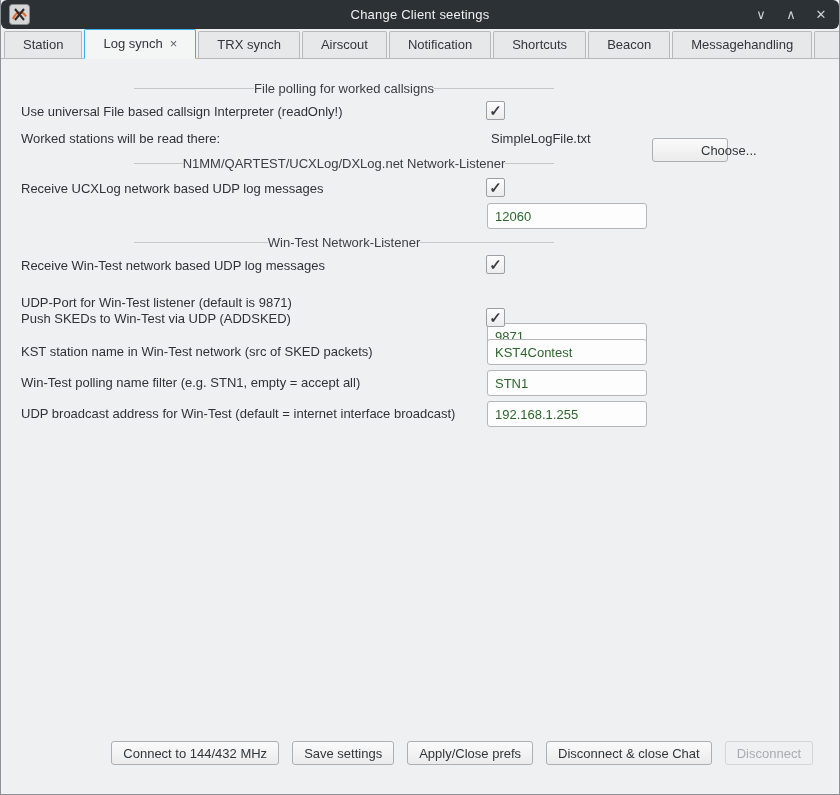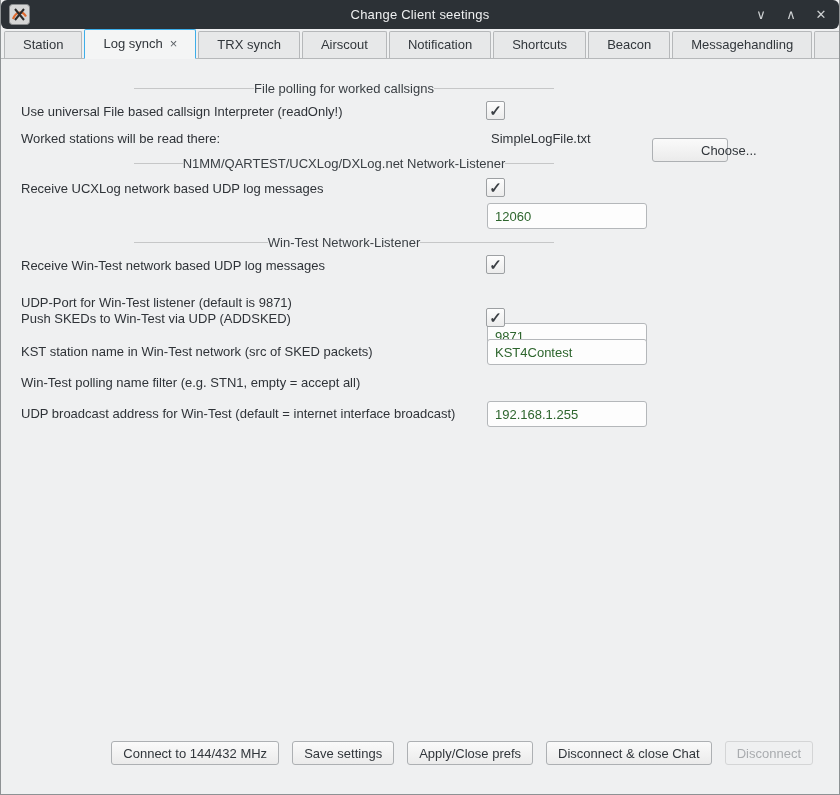--- a/index.html
+++ b/index.html
@@ -122,20 +122,21 @@
 
     <span class="row-label" style="top:252px;">Push SKEDs to Win-Test via UDP (ADDSKED)</span>
     <span class="checkbox" style="top:249px;">
       <span class="checkmark">✓</span>
     </span>
 
     <span class="row-label" style="top:285px;">KST station name in Win-Test network (src of SKED packets)</span>
     <input class="text-input" style="top: 280px;" value="KST4Contest">
 
     <span class="row-label" style="top:316px;">Win-Test polling name filter (e.g. STN1, empty = accept all)</span>
+    <input class="text-input" style="top: 311px;" value="STN1">
 
     <span class="row-label" style="top:347px;">UDP broadcast address for Win-Test (default = internet interface broadcast)</span>
     <input class="text-input" style="top: 342px;" value="192.168.1.255">
 
   </div>
 
   <div class="footer">
     <button class="btn">Connect to 144/432 MHz</button>
     <button class="btn">Save settings</button>
     <button class="btn">Apply/Close prefs</button>

